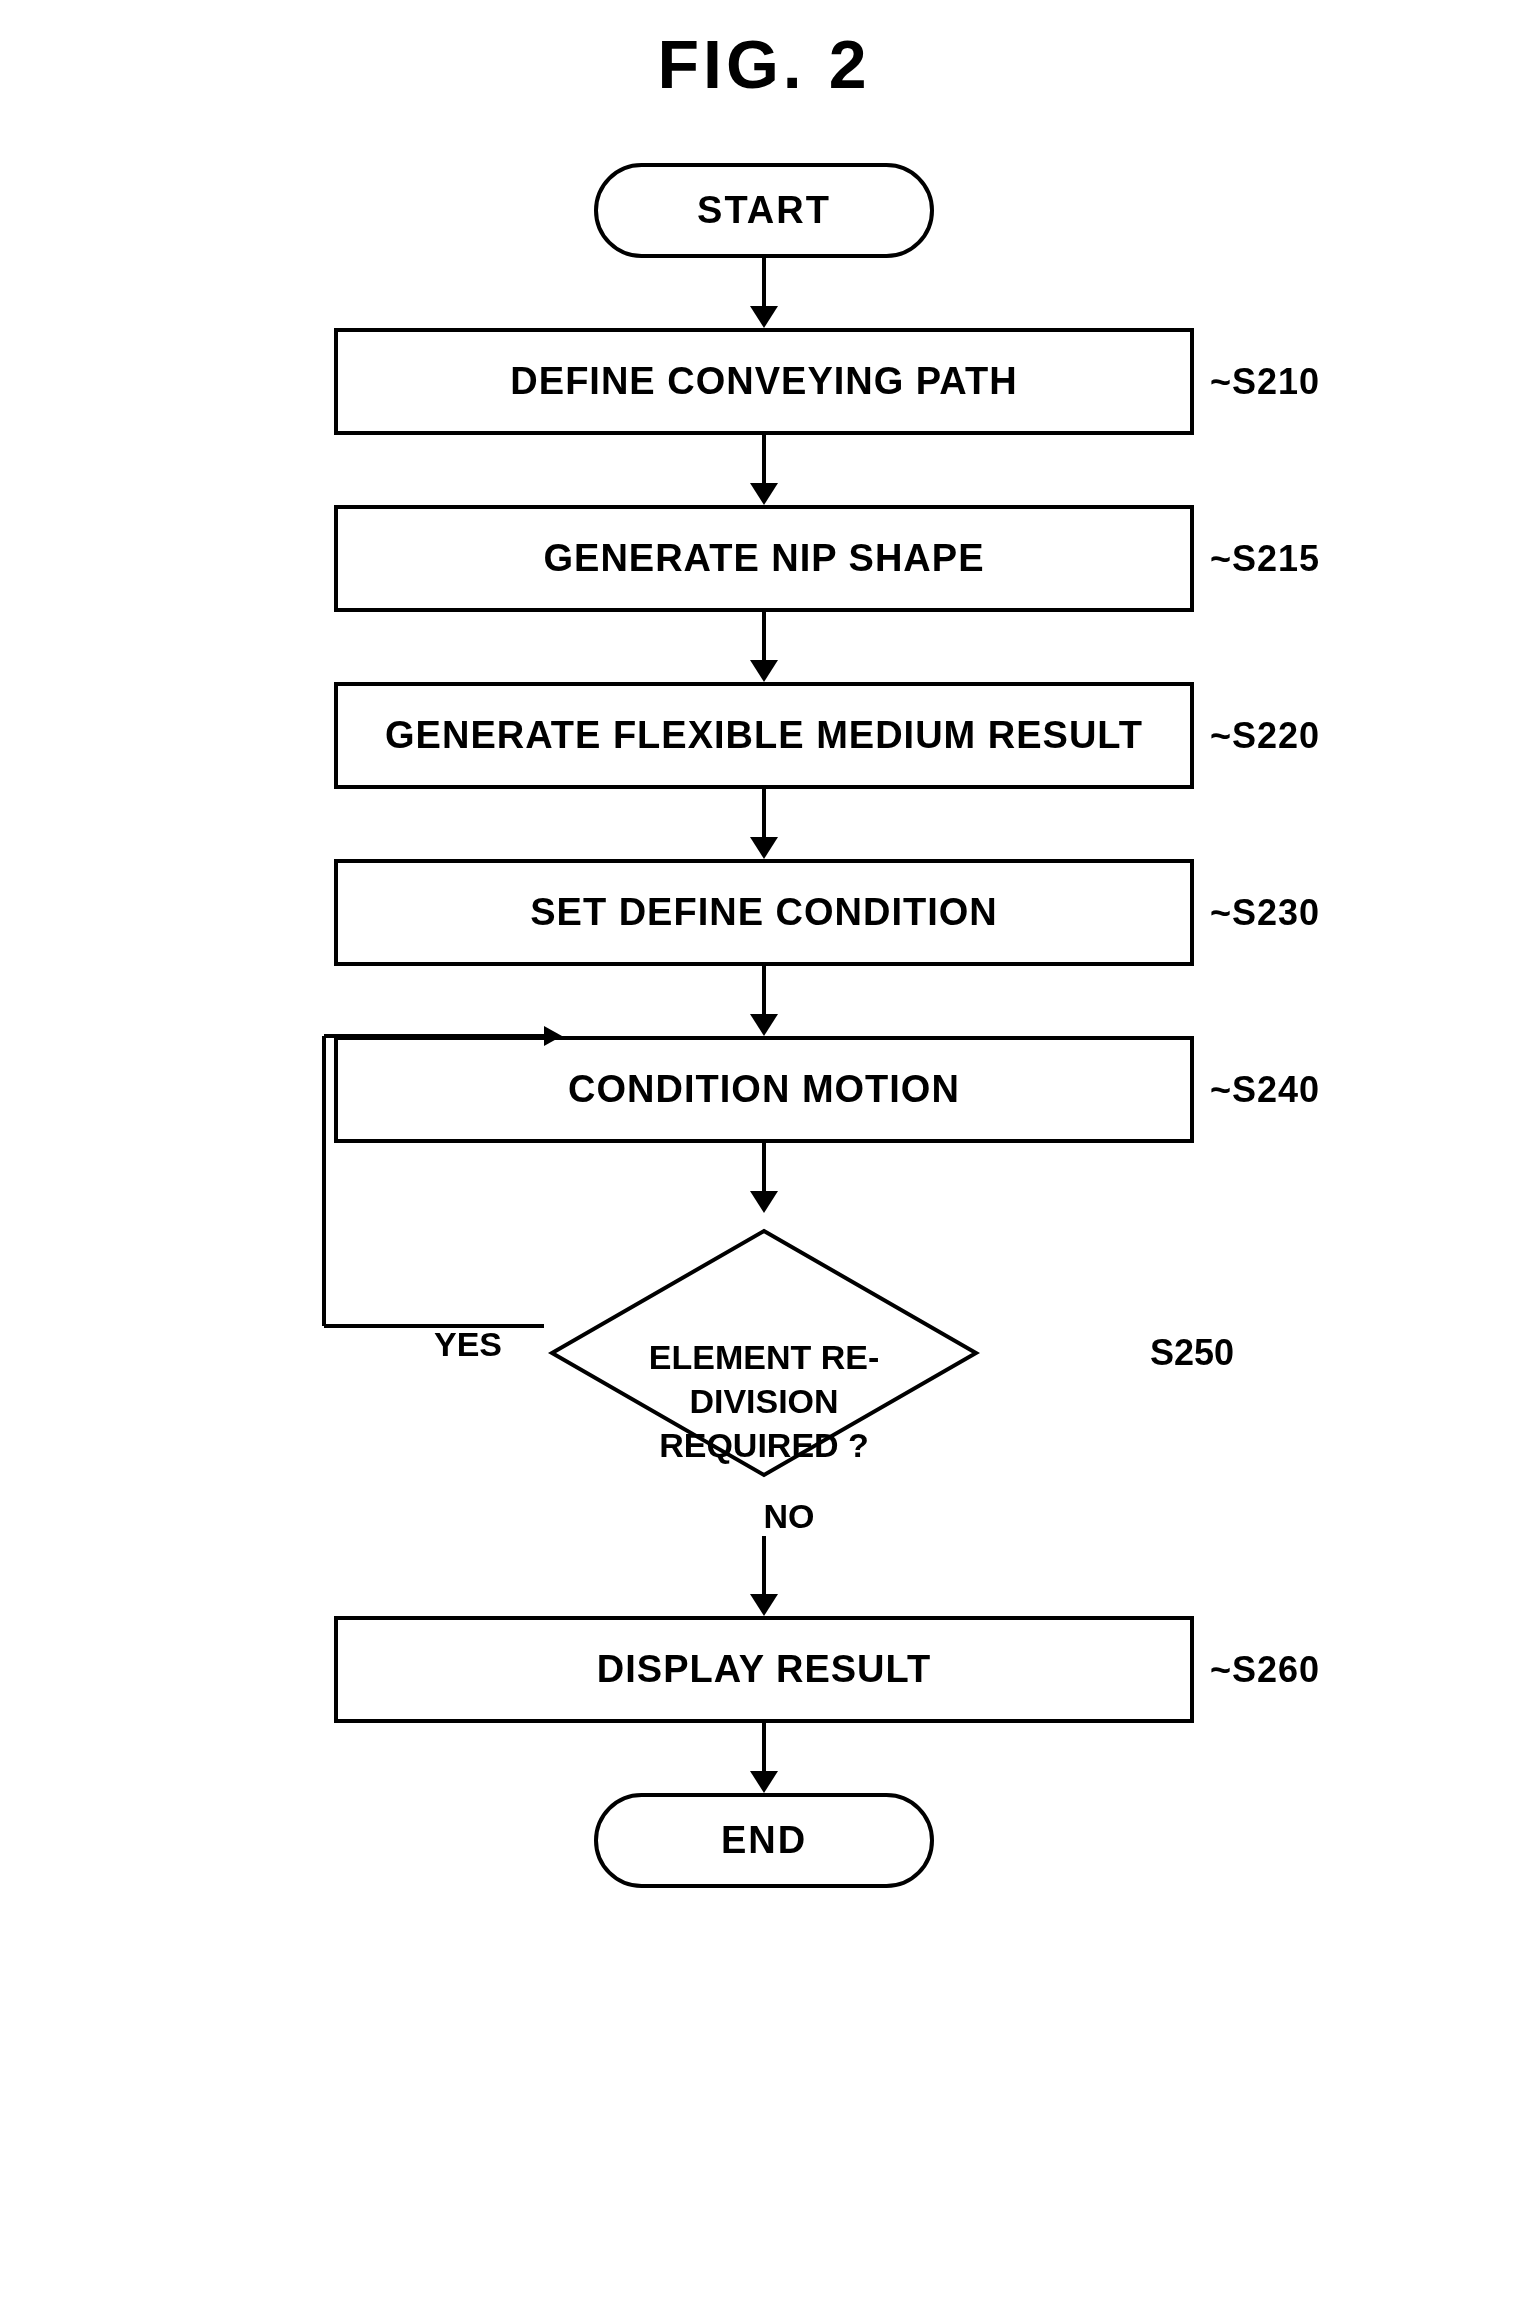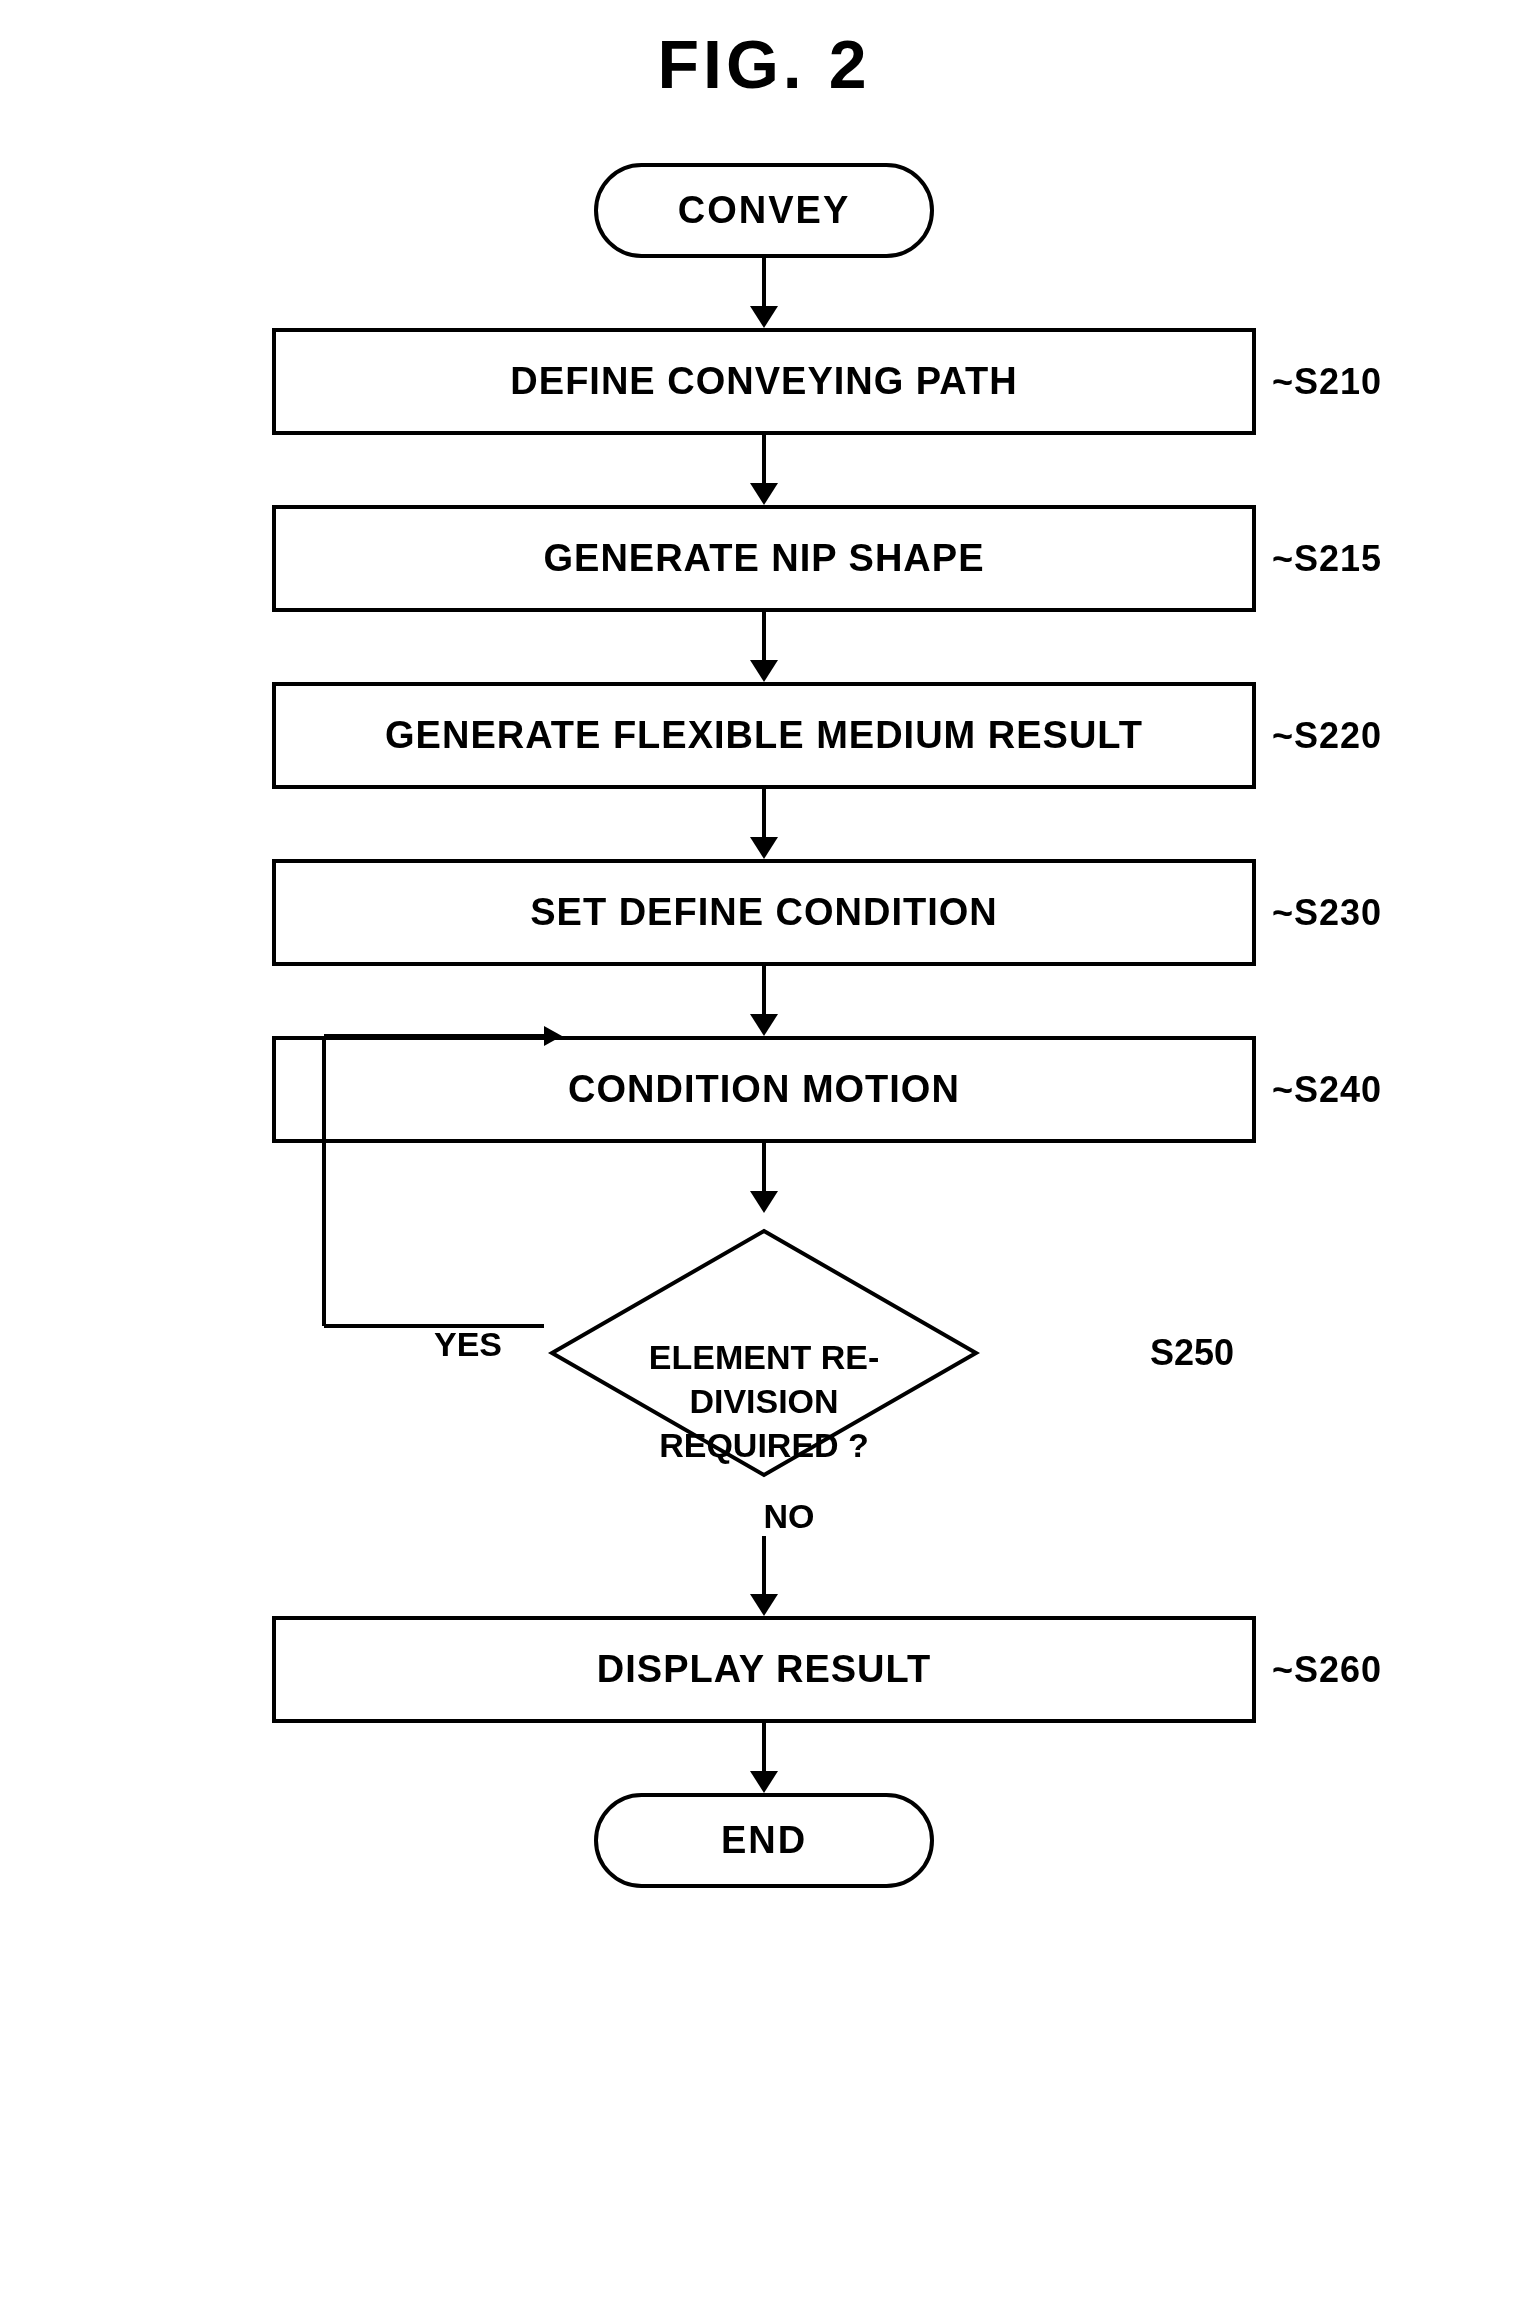--- a/index.html
+++ b/index.html
@@ -45,21 +45,21 @@
 
     
     .process {
       border: 4px solid #000;
       padding: 28px 40px;
       font-size: 38px;
       font-weight: bold;
       letter-spacing: 1px;
       text-align: center;
       background: #fff;
-      width: 984px;
+      width: 860px;
       position: relative;
     }
 
     
     .step-label {
       position: absolute;
       right: -130px;
       top: 50%;
       transform: translateY(-50%);
       font-size: 36px;
@@ -153,21 +153,21 @@
       width: 100%;
     }
   </style>
 </head>
 <body>
 
 <h1 class="page-title">FIG. 2</h1>
 
 <div class="flowchart">
 
-  <div class="terminal">CONVEY</div>
+  <div class="terminal">START</div>
 
   <div class="arrow">
     <div class="arrow-line"></div>
     <div class="arrow-head"></div>
   </div>
 
   <div class="process">
     <span>DEFINE CONVEYING PATH</span>
     <span class="step-label">~S210</span>
   </div>

